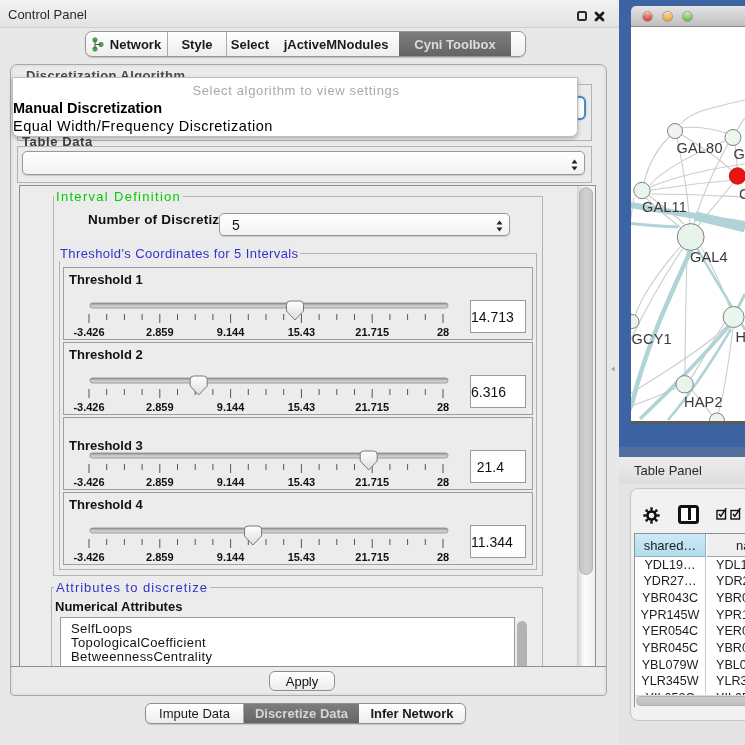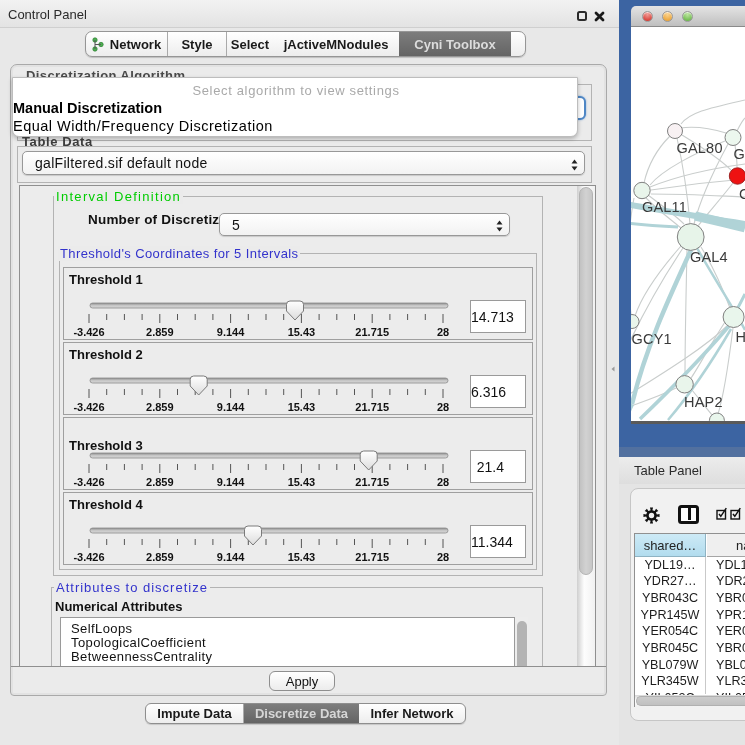--- a/index.html
+++ b/index.html
@@ -37,21 +37,20 @@
 <div class="group" style="left:17px;top:84px;width:575px;height:57px"></div>
 <div class="abs" style="left:26px;top:68px;font-weight:bold;color:#4a4a4a;font-size:13px;letter-spacing:0.4px">Discretization Algorithm</div>
 <div class="abs" style="left:22px;top:96px;width:564px;height:24px;border:2.5px solid #4f87c5;border-radius:6px;background:#fff;box-shadow:0 0 2px #7fa8d9"></div>
 <div class="group" style="left:17px;top:146px;width:575px;height:37px"></div>
 <div class="abs" style="left:12px;top:77px;width:566px;height:60px;background:#fff;border:1px solid #bdbdbd;border-radius:0 0 7px 7px;box-shadow:0 2px 4px rgba(0,0,0,0.25)"></div>
 <div class="abs" style="left:0;top:83px;width:592px;text-align:center;color:#a9a9a9;font-size:13px;letter-spacing:0.65px">Select algorithm to view settings</div>
 <div class="abs" style="left:13px;top:100px;font-weight:bold;color:#000;font-size:14.5px">Manual Discretization</div>
 <div class="abs" style="left:13px;top:118px;color:#000;font-size:14.5px;letter-spacing:0.5px">Equal Width/Frequency Discretization</div>
 <div class="abs" style="left:22px;top:134px;font-weight:bold;color:#3c3c3c;font-size:13px;letter-spacing:0.6px;clip-path:inset(3px 0 0 0)">Table Data</div>
 <div class="combo" style="left:22px;top:151px;width:563px;height:24px">
-    <div class="tx">galFiltered.sif default node</div>
 <svg class="arr" style="top:7px;right:6px" width="7" height="12">
       <path d="M3.5,0.5 L6.5,4.5 L0.5,4.5 Z" fill="#222"></path>
       <path d="M3.5,11.5 L0.5,7.5 L6.5,7.5 Z" fill="#222"></path>
     </svg>
   </div>
 <div class="abs" style="left:19px;top:185px;width:577px;height:482px;border:1px solid #8f8f8f;background:#ececec"></div>
 <div class="abs" style="left:577px;top:186px;width:18px;height:480px;background:linear-gradient(90deg,#cfcfcf,#fdfdfd 40%,#f1f1f1)"></div>
 <div class="abs" style="left:579px;top:187px;width:14px;height:388px;background:linear-gradient(90deg,#c2c2c2,#d2d2d2 50%,#c6c6c6);border-radius:7px;border:1px solid #b2b2b2"></div>
 <div class="group" style="left:53px;top:196px;width:490px;height:380px"></div>
 <div class="gtitle" style="left:54px;top:189px;color:#00cc00;letter-spacing:1.3px;padding:0 2px">Interval Definition</div>
@@ -142,21 +141,21 @@
 <div class="gtitle" style="left:54px;top:580px;color:#3333cc;letter-spacing:1.0px;padding:0 2px">Attributes to discretize</div>
 <div class="blab" style="left:55px;top:599px">Numerical Attributes</div>
 <div class="abs" style="left:60px;top:617px;width:455px;height:50px;background:#fff;border:1px solid #9a9a9a;border-bottom:none;overflow:hidden;font-size:13px;letter-spacing:0.4px;color:#111">
 <div style="padding:4px 0 0 10px;line-height:14px">SelfLoops<br>TopologicalCoefficient<br>BetweennessCentrality</div>
   </div>
 <div class="abs" style="left:515px;top:617px;width:13px;height:50px;background:#ededed"></div>
 <div class="abs" style="left:517px;top:621px;width:10px;height:46px;background:#b3b3b3;border-radius:5px 5px 0 0"></div>
 <div class="abs" style="left:11px;top:666px;width:595px;height:1px;background:#8f8f8f"></div>
 <div class="abs" style="left:269px;top:671px;width:66px;height:20px;background:linear-gradient(#ffffff,#ececec);border:1px solid #8e8e8e;border-radius:6px;text-align:center;padding-top:2px;font-size:13px;color:#111">Apply</div>
 <div class="abs" style="left:145px;top:703px;width:321px;height:21px;border:1px solid #8e8e8e;border-radius:6px;background:linear-gradient(#ffffff,#ededed);box-shadow:0 1px 1px rgba(0,0,0,0.15);display:flex;overflow:hidden">
-<div style="width:98px;border-right:1px solid #aaa;display:flex;align-items:center;justify-content:center;font-weight:bold;color:#1a1a1a">Impute Data</div>
+<div style="width:98px;border-right:1px solid #aaa;display:flex;align-items:center;justify-content:center;font-weight:normal;color:#1a1a1a">Impute Data</div>
 <div style="width:115px;background:linear-gradient(#7d7d7d,#646464);display:flex;align-items:center;justify-content:center;font-weight:bold;color:#d6d6d6">Discretize Data</div>
 <div style="flex:1;display:flex;align-items:center;justify-content:center;font-weight:bold;color:#1a1a1a">Infer Network</div>
 </div>
 <svg class="abs" style="left:609px;top:365px" width="8" height="8">
     <path d="M5.5,1.5 L2.5,4 L5.5,6.5 Z" fill="#9a9a9a"></path>
   </svg>
 <div class="abs" style="left:619px;top:0px;width:126px;height:458px;background:#3c64a2"></div>
 <div class="abs" style="left:619px;top:447px;width:126px;height:10px;background:#52709f"></div>
 <div class="abs" style="left:631px;top:6px;width:114px;height:21px;background:linear-gradient(#e4e4e4,#bfbfbf);border-radius:5px 0 0 0;border-bottom:1px solid #8a8a8a"></div>
 <div class="abs" style="left:641.5px;top:11px;width:11px;height:11px;border-radius:50%;background:radial-gradient(circle at 50% 28%,#f19b95,#d8423a 75%);border:0.5px solid #999;box-shadow:inset 0 1px 1px rgba(255,255,255,0.8)"></div>

